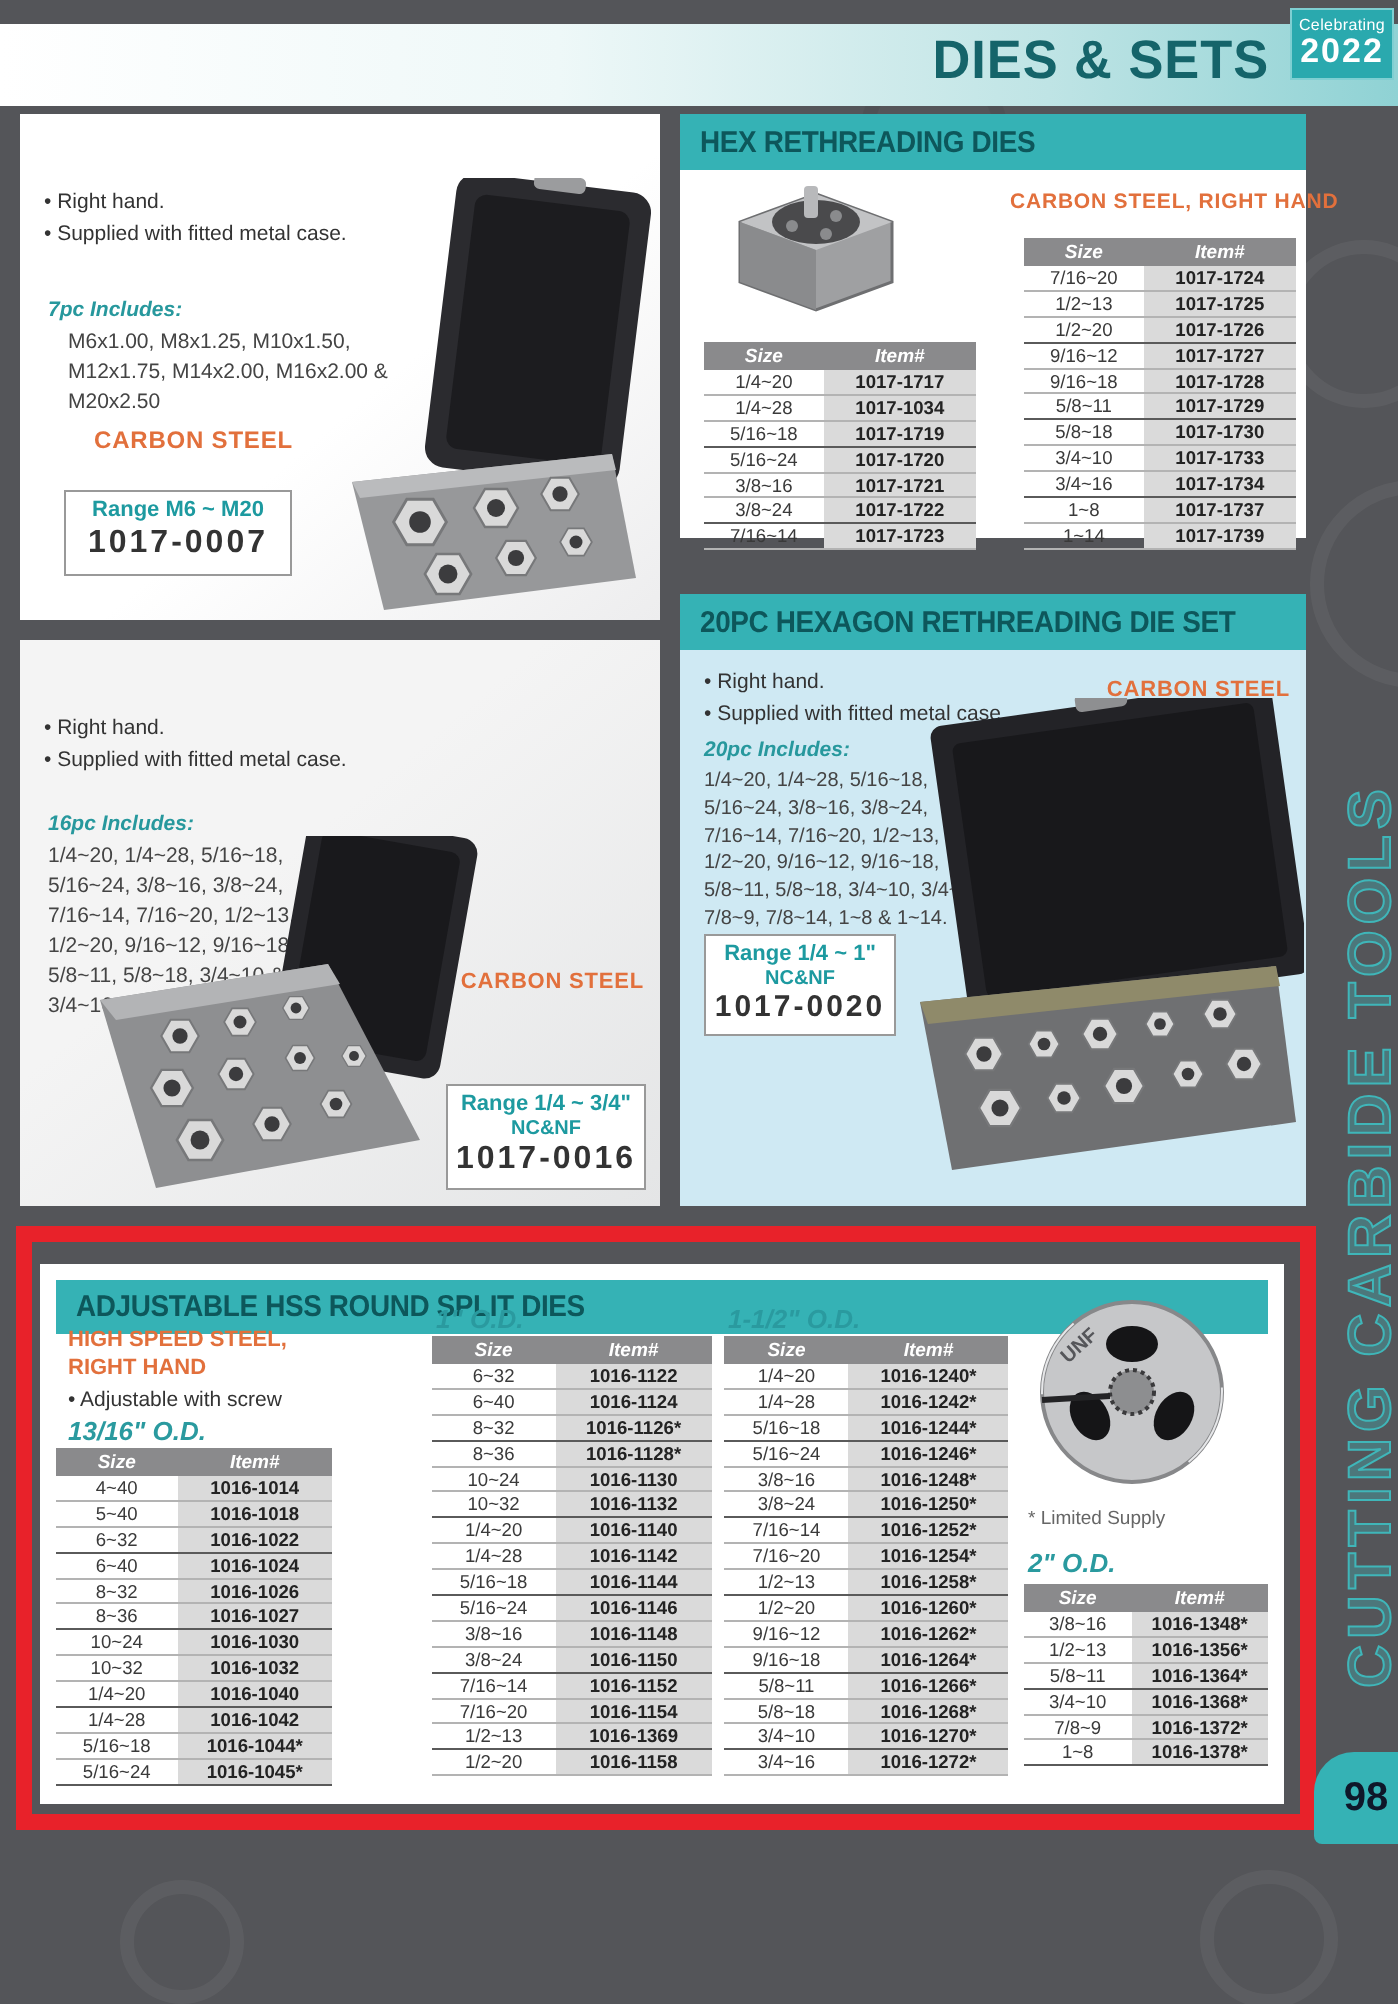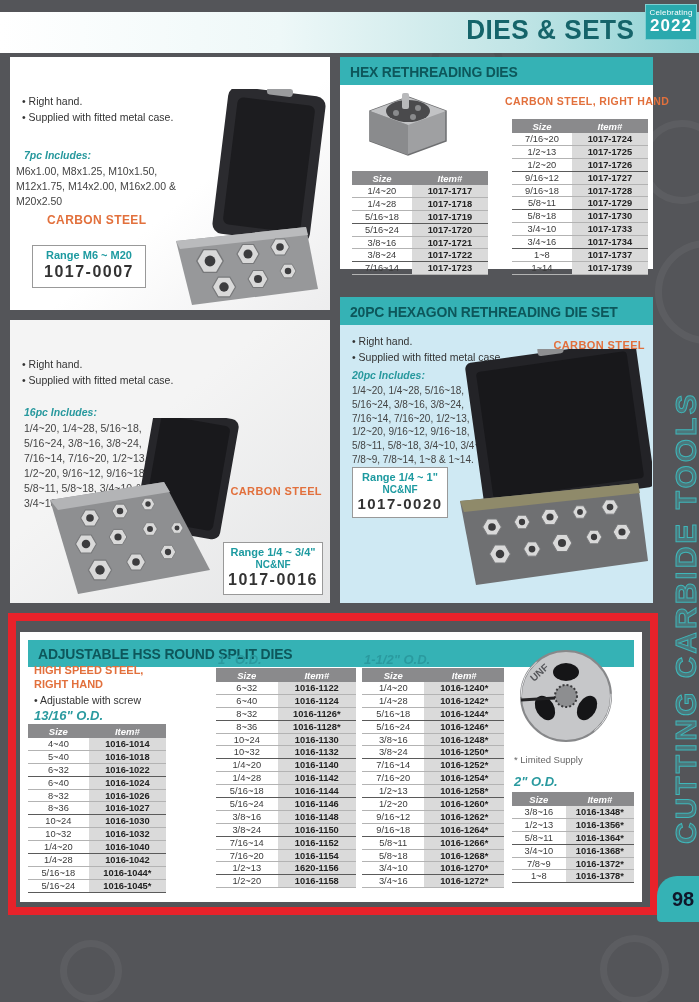--- a/index.html
+++ b/index.html
@@ -98,21 +98,21 @@
 
   <div class="side-text">CUTTING CARBIDE TOOLS</div>
   <div class="page-badge">98</div>
 
   <section class="panel" id="panel-7pc">
     <ul class="bullets" style="left:12px;top:36px;">
         <li>Right hand.</li>
         <li>Supplied with fitted metal case.</li>
       </ul>
     <div class="inc-label" style="left:14px;top:92px;">7pc Includes:</div>
-    <div class="inc-text" style="left:6px;top:107px;width:165px;">M6x1.00, M8x1.25, M10x1.50, M12x1.75, M14x2.00, M16x2.00 &amp; M20x2.50</div>
+    <div class="inc-text" style="left:24px;top:107px;width:165px;">M6x1.00, M8x1.25, M10x1.50, M12x1.75, M14x2.00, M16x2.00 &amp; M20x2.50</div>
     <div class="material" style="left:37px;top:156px;font-size:12px;">CARBON STEEL</div>
     <div class="range-box" style="left:22px;top:188px;width:112px;height:38px;">
       <div class="range-label">Range M6 ~ M20</div>
       <div class="range-item">1017-0007</div>
     </div>
     <svg class="photo" style="left:148px;top:32px;" width="170" height="218" viewBox="0 0 170 218">
       <rect x="62" y="2" width="98" height="148" rx="10" fill="#2b2b2f" transform="rotate(7 111 76)"></rect>
       <rect x="72" y="12" width="78" height="128" rx="6" fill="#1c1c1f" transform="rotate(7 111 76)"></rect>
       <rect x="100" y="-2" width="26" height="8" rx="3" fill="#9b9c9e" transform="rotate(7 111 76)"></rect>
       <path d="M18 152 L148 138 L160 200 L34 216 Z" fill="#97989a"></path>
@@ -153,21 +153,21 @@
           <th>Item#</th>
         </tr>
           </thead>
         <tbody>
             <tr>
               <td class="size">1/4~20</td>
               <td class="item">1017-1717</td>
             </tr>
             <tr>
               <td class="size">1/4~28</td>
-              <td class="item">1017-1718</td>
+              <td class="item">1017-1034</td>
             </tr>
             <tr>
               <td class="size">5/16~18</td>
               <td class="item">1017-1719</td>
             </tr>
             <tr>
               <td class="size">5/16~24</td>
               <td class="item">1017-1720</td>
             </tr>
             <tr>
@@ -454,21 +454,21 @@
             <tr>
               <td class="size">7/16~14</td>
               <td class="item">1016-1152</td>
             </tr>
             <tr>
               <td class="size">7/16~20</td>
               <td class="item">1016-1154</td>
             </tr>
             <tr>
               <td class="size">1/2~13</td>
-              <td class="item">1620-1156</td>
+              <td class="item">1016-1369</td>
             </tr>
             <tr>
               <td class="size">1/2~20</td>
               <td class="item">1016-1158</td>
             </tr>
           </tbody>
       </table>
     </div>
 
     <div class="od-label" style="left:344px;top:20px;">1-1/2" O.D.</div>

